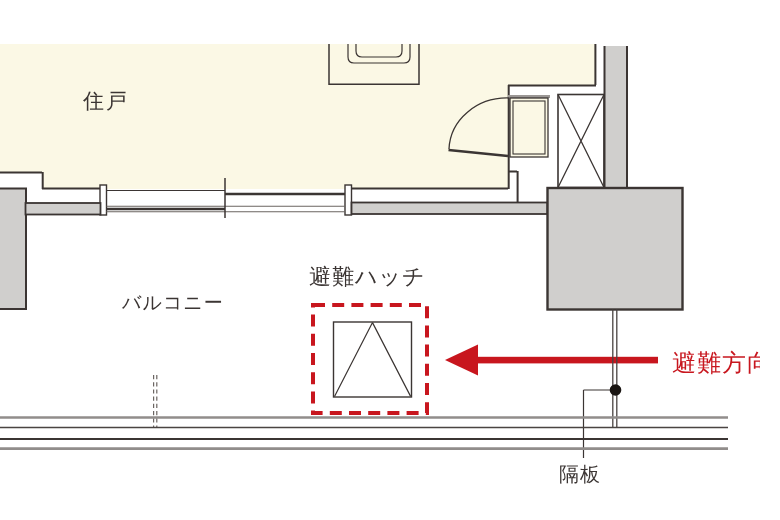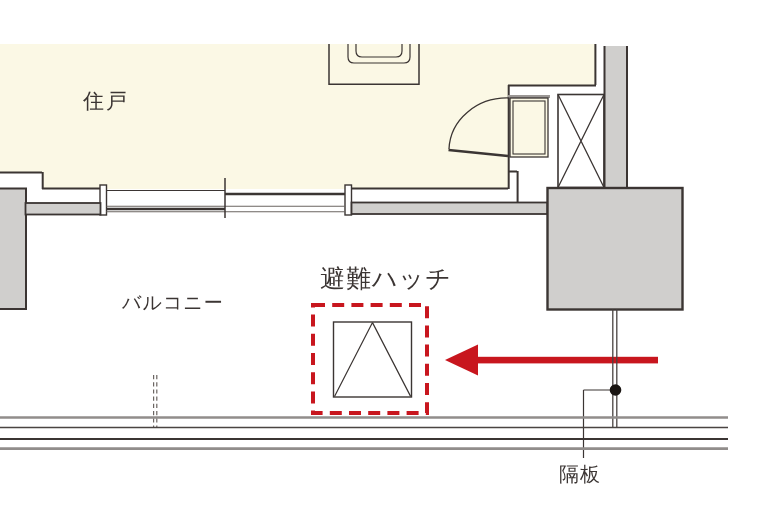--- a/index.html
+++ b/index.html
@@ -21,21 +21,21 @@
   }
   .plan-svg{position:absolute;left:0;top:0;}
   .label{
     position:absolute;
     color:var(--line-dark);
     white-space:nowrap;
     line-height:1;
   }
   .label-unit{left:83px;top:91px;font-size:21px;letter-spacing:2px;}
   .label-balcony{left:122px;top:293px;font-size:19px;letter-spacing:1px;}
-  .label-hatch{left:320px;top:266px;font-size:25px;letter-spacing:1px;}
+  .label-hatch{left:309px;top:266px;font-size:22px;letter-spacing:1px;}
   .label-direction{left:672px;top:351px;font-size:24px;letter-spacing:1px;color:var(--accent-red);}
   .label-partition{left:559px;top:464px;font-size:20px;letter-spacing:1px;}
 </style>
 </head>
 <body>
 
 <div class="canvas">
 
   <svg class="plan-svg" width="780" height="520" viewBox="0 0 780 520">
 
@@ -90,14 +90,15 @@
 
     <path d="M0,417.5 H728" stroke="var(--line-gray)" stroke-width="2.4" fill="none"></path>
     <path d="M0,427.5 H728" stroke="#4A4442" stroke-width="1.4" fill="none"></path>
     <path d="M0,439 H728" stroke="var(--line-dark)" stroke-width="2" fill="none"></path>
     <path d="M0,448.6 H728" stroke="var(--line-gray)" stroke-width="2.6" fill="none"></path>
   </svg>
 
   <div class="label label-unit">住戸</div>
   <div class="label label-balcony">バルコニー</div>
   <div class="label label-hatch">避難ハッチ</div>
+  <div class="label label-direction">避難方向</div>
   <div class="label label-partition">隔板</div>
 </div>
 
 </body></html>

